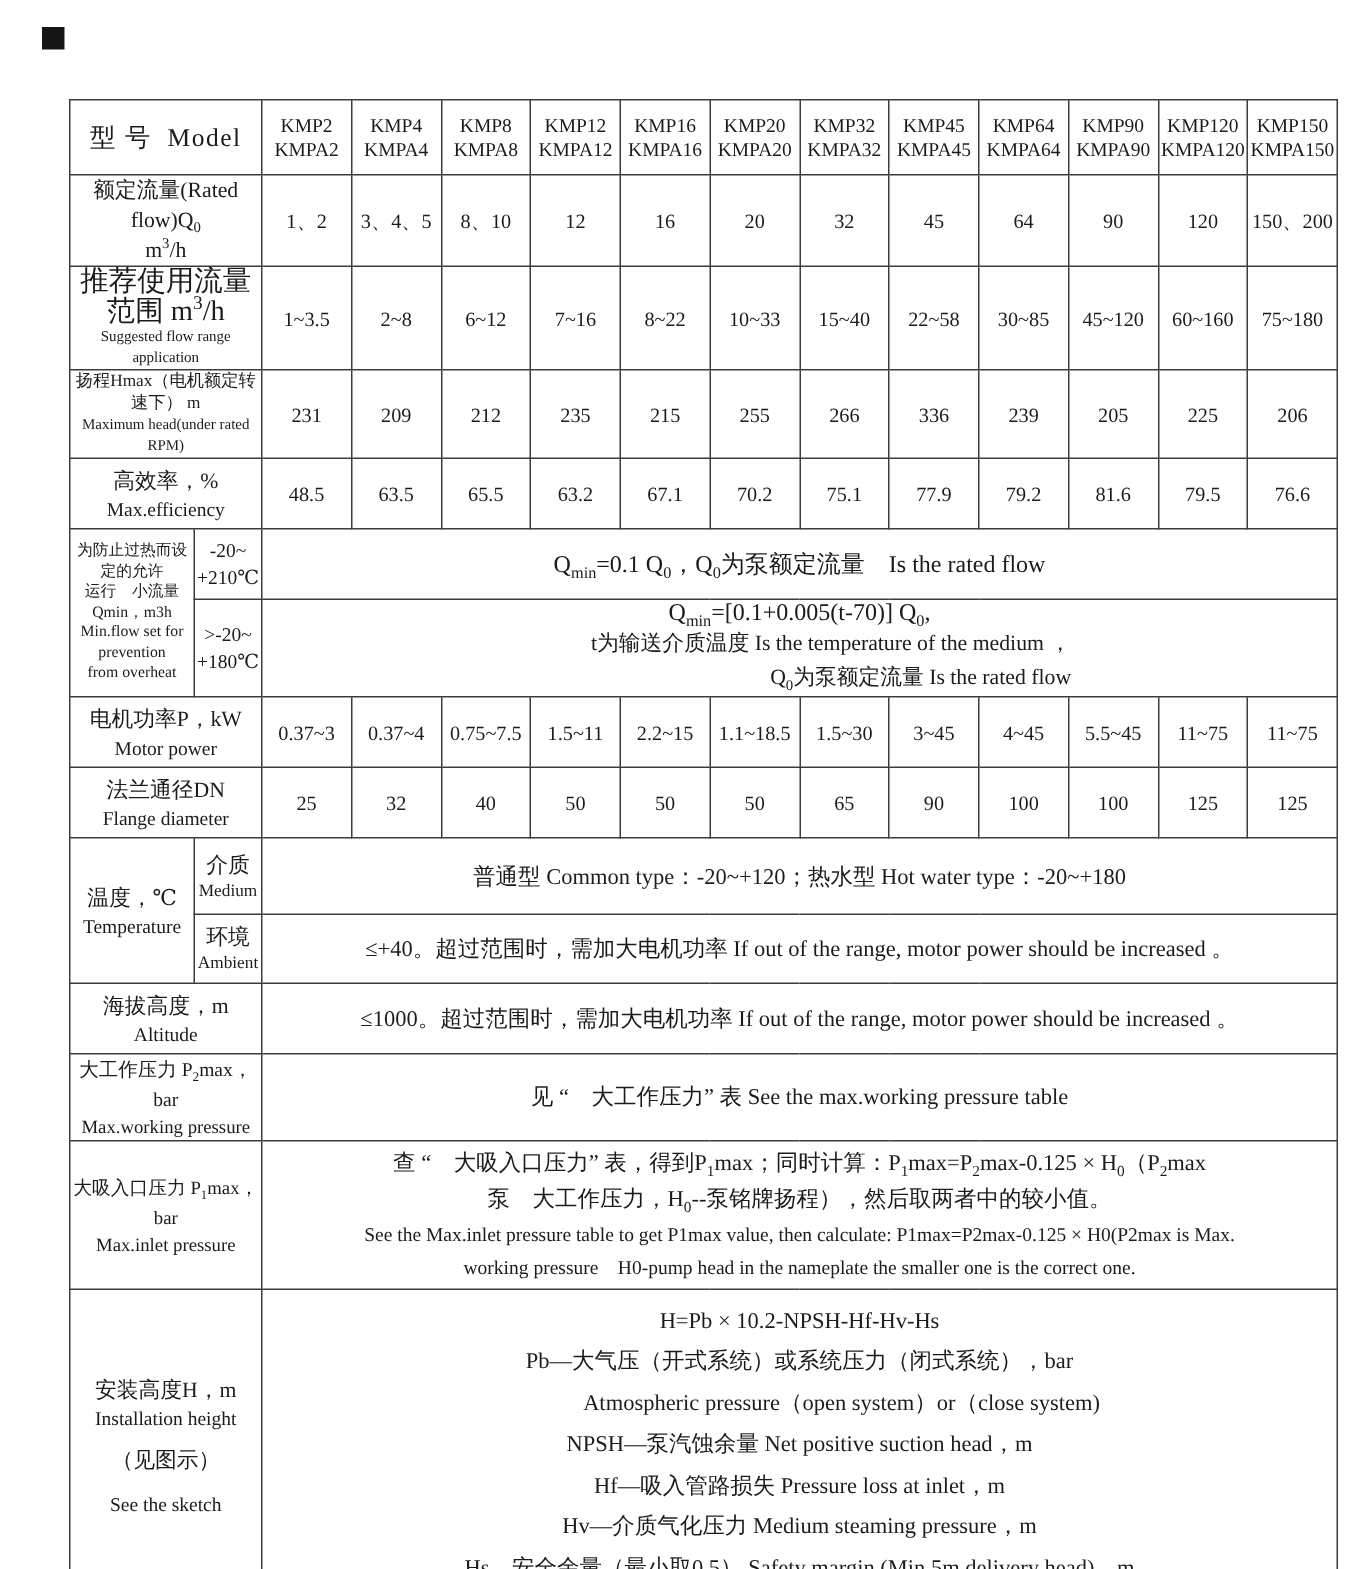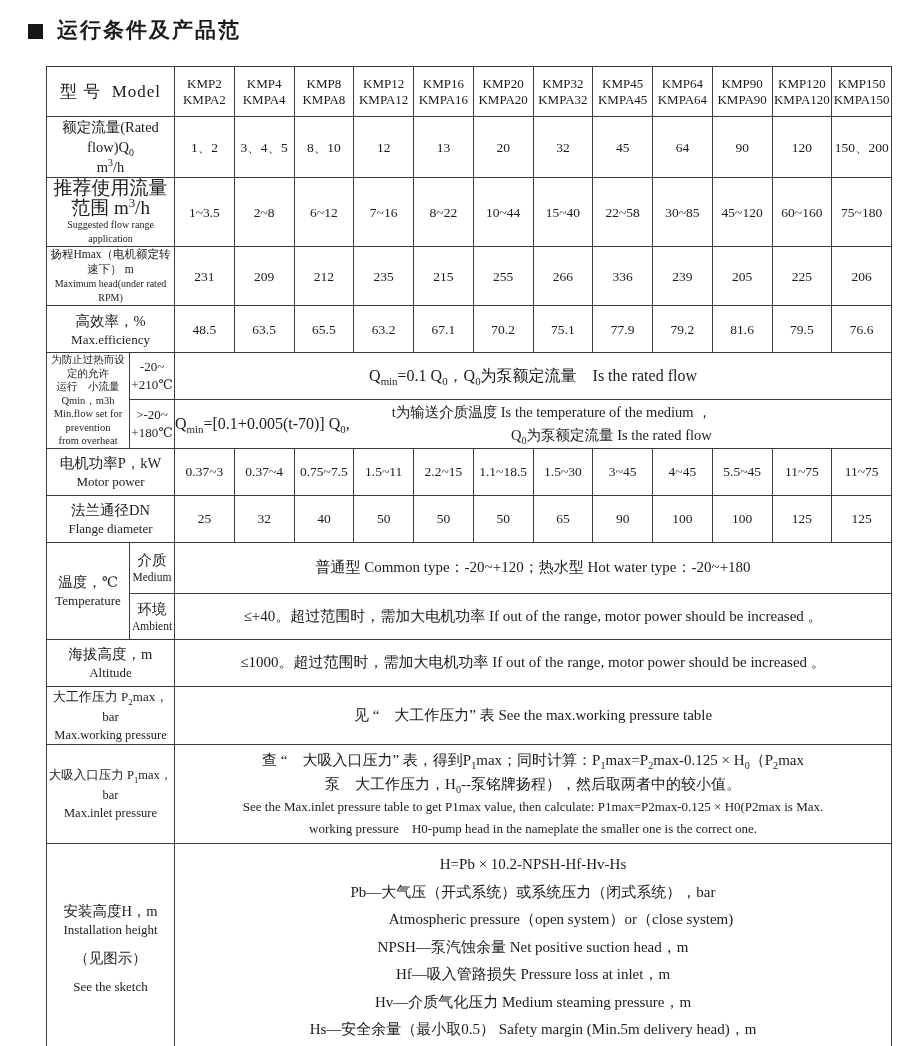--- a/index.html
+++ b/index.html
@@ -46,38 +46,37 @@
   .lbl .zh { font-size:14.5px; line-height:20px; }
   .lbl .en { font-size:13px; line-height:17px; }
   .lbl .en-sm { font-size:10px; line-height:14px; }
   .val { font-size:13.5px; line-height:17px; padding:1px 2px; word-break:break-all; }
   .content { text-align:left; padding:2px 4px 2px 14px; font-size:15px; }
   .small-lbl { font-size:10.5px; line-height:13.5px; text-align:left; padding:2px 1px 2px 3px; }
   .temp-range { font-size:13px; line-height:18px; }
   .sub-lbl .zh { font-size:14.5px; line-height:19px; }
   .sub-lbl .en { font-size:11.5px; line-height:14px; }
   .formula { font-size:16px; }
-  .f2wrap { display:flex; align-items:center; }
+  .f2wrap { display:flex; align-items:center;flex-direction:column; }
   .f2formula { font-size:16px; flex:0 0 auto; }
   .f2notes { margin-left:42px; font-size:14.5px; line-height:23px; text-align:right; }
   .inlet-zh { font-size:15px; line-height:24px; }
   .inlet-en { font-size:13px; line-height:22px; }
   .inlet-box { padding:4px 4px 2px 14px; }
   .install-box { padding:8px 4px 4px 14px; }
   .install-line { font-size:15px; line-height:27.5px; white-space:nowrap; }
   .install-line.indent { padding-left:56px; }
   .install-lbl div { line-height:26px; }
   .install-lbl .g { height:10px; }
 </style>
 </head>
 <body>
 
 <div class="title-bar">
   <div class="bullet-sq"></div>
-  <div class="title-zh">运行条件及产品范</div>
 </div>
 
 <table class="spec">
   <colgroup>
     <col style="width:83px">
       <col style="width:45px">
     <col style="width:59.75px">
       <col style="width:59.75px">
       <col style="width:59.75px">
       <col style="width:59.75px">
@@ -148,41 +147,41 @@
 
   <tr class="h48">
     <td colspan="2" class="lbl">
       <div class="zh">额定流量(Rated flow)Q<sub>0</sub></div>
       <div class="zh">m<sup>3</sup>/h</div>
     </td>
   <td class="val">1、2</td>
         <td class="val">3、4、5</td>
         <td class="val">8、10</td>
         <td class="val">12</td>
-        <td class="val">13</td>
+        <td class="val">16</td>
         <td class="val">20</td>
         <td class="val">32</td>
         <td class="val">45</td>
         <td class="val">64</td>
         <td class="val">90</td>
         <td class="val">120</td>
         <td class="val">150、200</td>
       </tr>
 
   <tr class="h47">
     <td colspan="2" class="lbl">
       <div class="zh" style="font-size:19px">推荐使用流量范围 m<sup>3</sup>/h</div>
       <div class="en-sm">Suggested flow range application</div>
     </td>
   <td class="val">1~3.5</td>
         <td class="val">2~8</td>
         <td class="val">6~12</td>
         <td class="val">7~16</td>
         <td class="val">8~22</td>
-        <td class="val">10~44</td>
+        <td class="val">10~33</td>
         <td class="val">15~40</td>
         <td class="val">22~58</td>
         <td class="val">30~85</td>
         <td class="val">45~120</td>
         <td class="val">60~160</td>
         <td class="val">75~180</td>
       </tr>
 
   <tr class="h48">
     <td colspan="2" class="lbl">

